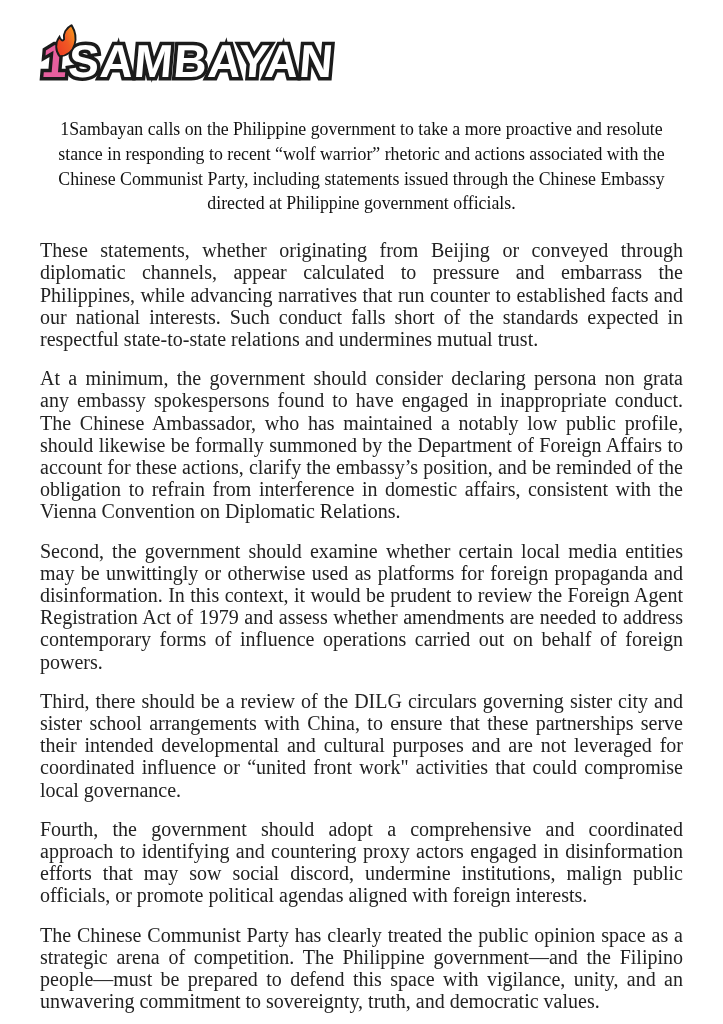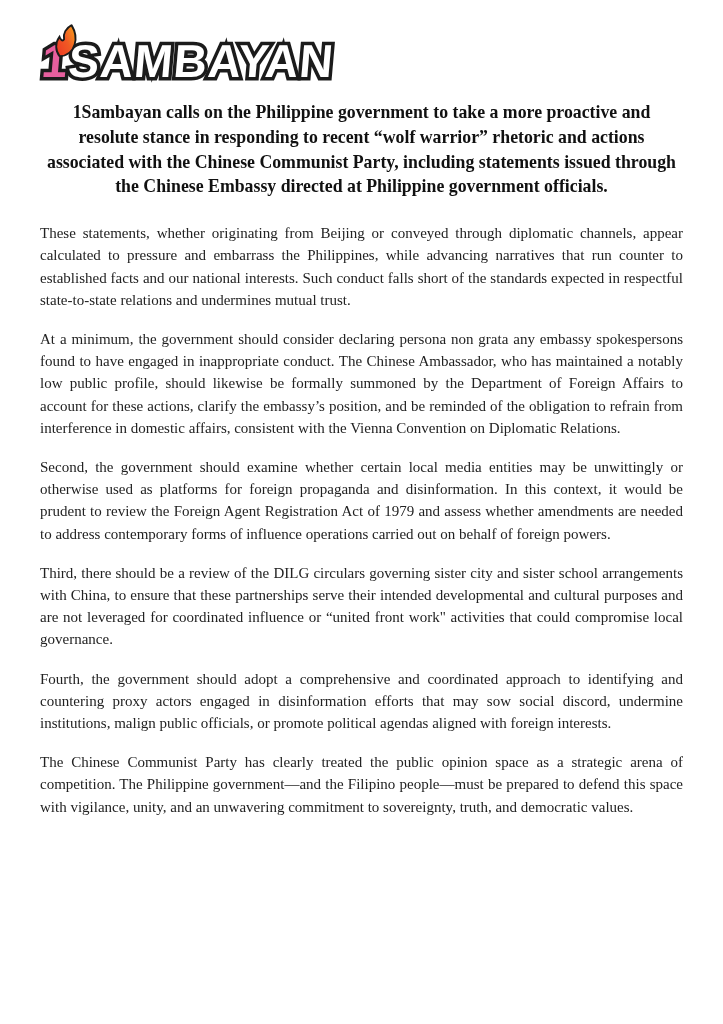--- a/index.html
+++ b/index.html
@@ -72,35 +72,35 @@
     font-family: "Liberation Sans", sans-serif;
     font-size: 10.5px;
     font-weight: bold;
     color: #2a2a2a;
     letter-spacing: 7.5px;
     white-space: nowrap;
   }
 
   
   .headline {
-    margin-top: 16px;
+    margin-top: 33px;
     padding: 0 6px;
     text-align: center;
-    font-weight: bold;
+    font-weight: normal;
     font-size: 17.8px;
     line-height: 24.8px;
     color: #111111;
   }
 
   .body-copy {
     margin-top: 23px;
   }
 
   .body-copy p {
-    font-size: 15px;
+    font-size: 20px;
     line-height: 22.2px;
     text-align: justify;
     margin-bottom: 17px;
     color: #222222;
   }
 </style>
 </head>
 <body>
 
 <div class="page">

